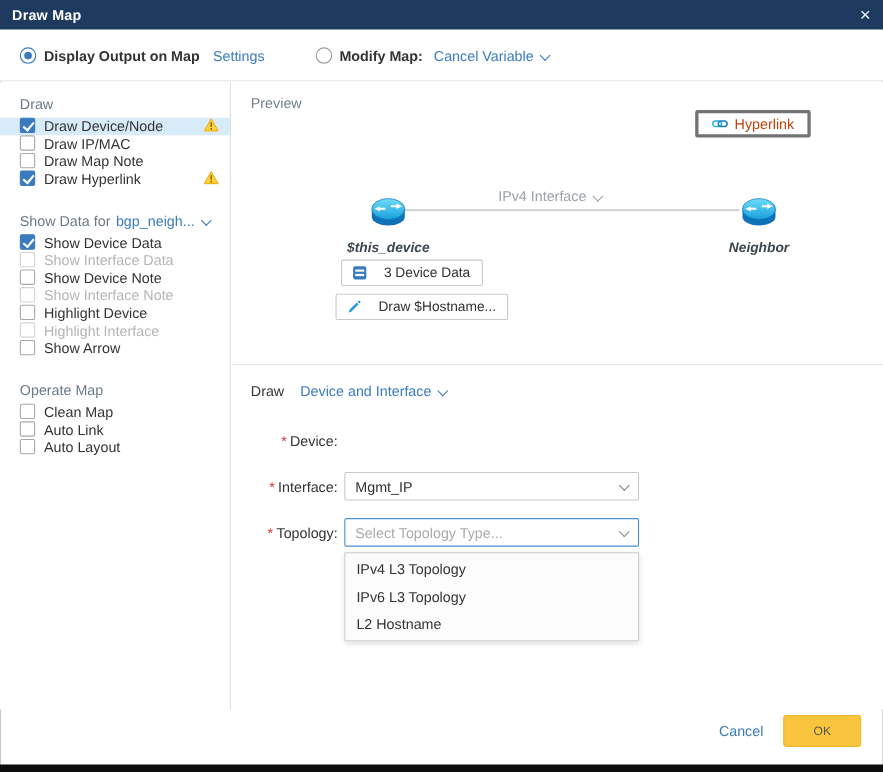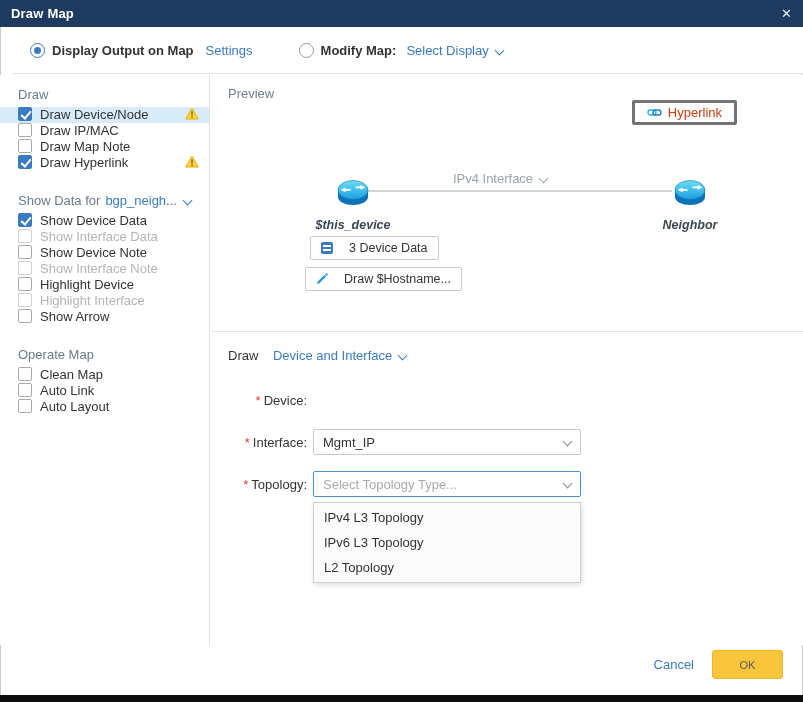--- a/index.html
+++ b/index.html
@@ -5,21 +5,21 @@
   *{margin:0;padding:0;box-sizing:border-box}
   html,body{width:803px;height:702px}
   body{font-family:"Liberation Sans",sans-serif;font-size:13px;color:#333;background:#fff;position:relative;overflow:hidden;box-shadow:inset 1px 0 0 #ccc,inset -1px 0 0 #ccc}
 
   
   .titlebar{position:absolute;top:0;left:0;right:0;height:27px;background:#1e3a5e;color:#fff;display:flex;align-items:center;padding:0 11px}
   .titlebar .title{font-size:13px;font-weight:bold;letter-spacing:.2px}
   .titlebar .close{margin-left:auto;font-size:13px;color:#e8eef5;cursor:pointer;line-height:1}
 
   
-  .modebar{position:absolute;top:27px;left:12px;right:0;height:47px;border-bottom:1px solid #e4e4e4;display:flex;align-items:center;padding:0 18px;background:#fff}
+  .modebar{position:absolute;top:27px;left:0;right:0;height:47px;border-bottom:1px solid #e4e4e4;display:flex;align-items:center;padding:0 18px;background:#fff}
   .radio{width:15px;height:15px;border:1px solid #9b9b9b;border-radius:50%;background:#fff;position:relative;flex:none;cursor:pointer}
   .radio.checked{border-color:#3a7bbf}
   .radio.checked::after{content:"";position:absolute;left:3px;top:3px;width:7px;height:7px;background:#3a7bbf;border-radius:50%}
   .radio-label{margin-left:7px;font-weight:bold;color:#333}
   .link{color:#3a7bbf;cursor:pointer;text-decoration:none}
   .settings{margin-left:12px}
   .radio.modify{margin-left:46px}
   .select-variable{margin-left:10px}
   .chev{display:inline-block;width:7px;height:7px;border-right:1.5px solid currentColor;border-bottom:1.5px solid currentColor;transform:rotate(45deg);margin-left:7px;margin-bottom:2px;vertical-align:middle}
 
@@ -86,21 +86,21 @@
   <span class="title">Draw Map</span>
   <span class="close">✕</span>
 </div>
 
 <div class="modebar">
   <span class="radio checked"></span>
   <span class="radio-label">Display Output on Map</span>
   <a class="link settings">Settings</a>
   <span class="radio modify"></span>
   <span class="radio-label">Modify Map:</span>
-  <a class="link select-variable"><span>Select Display</span><span class="chev"></span></a>
+  <a class="link select-variable"><span>Cancel Variable</span><span class="chev"></span></a>
 </div>
 
 <div class="sidebar">
   <div class="side-header">Draw</div>
 
   <div class="cb-row selected">
     <span class="cb checked"></span>
     <span class="cb-label">Draw Device/Node</span>
     <span class="warn-icon on"><svg width="14" height="13" viewBox="0 0 14 13">
           <path d="M7 1 L13.3 12 H0.7 Z" fill="#ffd43a" stroke="#e8a70c" stroke-width="0.9"></path>
@@ -260,21 +260,21 @@
     <label class="form-label"><span class="req">*</span><span>Topology:</span></label>
     <div class="select focused">
       <span class="select-value placeholder">Select Topology Type...</span>
       <span class="sel-chev"></span>
     </div>
   </div>
 
   <div class="dropdown-list">
     <div class="dropdown-item">IPv4 L3 Topology</div>
     <div class="dropdown-item">IPv6 L3 Topology</div>
-    <div class="dropdown-item">L2 Topology</div>
+    <div class="dropdown-item">L2 Hostname</div>
   </div>
 </div>
 
 <div class="footer">
   <a class="link">Cancel</a>
   <button class="ok-btn">OK</button>
 </div>
 
 <div class="bottom-strip"></div>
 

